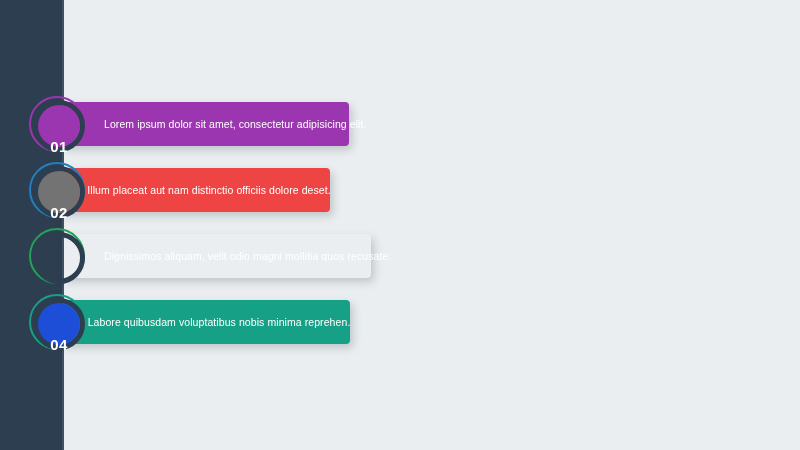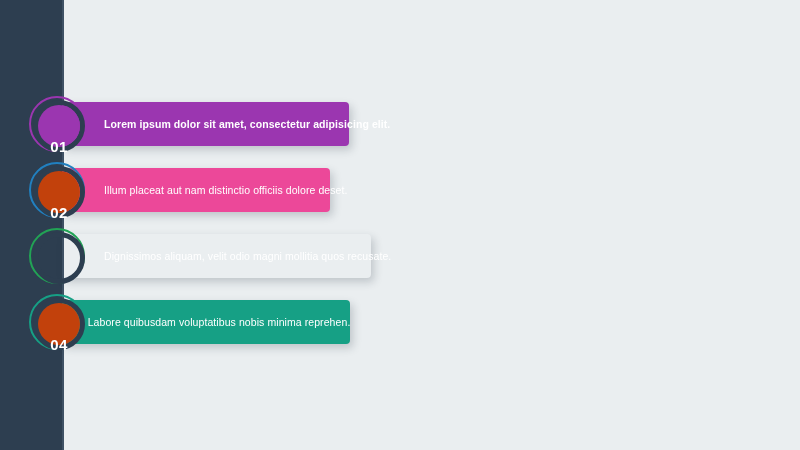--- a/index.html
+++ b/index.html
@@ -133,58 +133,58 @@
 <body>
 
 <div id="slide" style="background: rgb(234, 238, 240);">
 
   <div id="sidebar" style="background: rgb(45, 62, 80);"></div>
   <div id="sidebar-edge" style="background: rgb(63, 81, 100);"></div>
 
   <div id="list">
 
     <div class="row">
-      <div class="bar" style="background: rgb(155, 54, 176); width: 287px; font-weight: bold;">
+      <div class="bar" style="background: rgb(155, 54, 176); width: 287px;">
         <span class="bar-text">Lorem ipsum dolor sit amet, consectetur adipisicing elit.</span>
       </div>
       <div class="badge" style="border: 2px solid rgb(155, 54, 176);">
         <div class="badge-ring" style="border-color: rgb(45, 62, 80);"></div>
         <div class="badge-disc" style="background: rgb(155, 54, 176);">
           <span class="badge-num">01</span>
         </div>
       </div>
     </div>
 
     <div class="row">
-      <div class="bar" style="background: #ec4899; width: 268px;">
+      <div class="bar" style="background: #ef4444; width: 268px; justify-content: center;">
         <span class="bar-text">Illum placeat aut nam distinctio officiis dolore deset.</span>
       </div>
       <div class="badge" style="border: 2px solid rgb(33, 128, 192);">
         <div class="badge-ring" style="border-color: rgb(45, 62, 80);"></div>
-        <div class="badge-disc" style="background: #c2410c;">
+        <div class="badge-disc" style="background: #737373;">
           <span class="badge-num">02</span>
         </div>
       </div>
     </div>
 
     <div class="row">
       <div class="bar" style="width: 309px;">
         <span class="bar-text">Dignissimos aliquam, velit odio magni mollitia quos recusate.</span>
       </div>
       <div class="badge" style="border: 2px solid rgb(34, 163, 85);">
         <div class="badge-ring" style="border-color: rgb(45, 62, 80);"></div>
       </div>
     </div>
 
     <div class="row">
       <div class="bar" style="background: rgb(22, 160, 133); width: 288px; justify-content: center;">
         <span class="bar-text">Labore quibusdam voluptatibus nobis minima reprehen.</span>
       </div>
       <div class="badge" style="border: 2px solid rgb(22, 160, 133);">
         <div class="badge-ring" style="border-color: rgb(45, 62, 80);"></div>
-        <div class="badge-disc" style="background: #c2410c; justify-content: center;">
+        <div class="badge-disc" style="background: #1d4ed8; justify-content: center;">
           <span class="badge-num">04</span>
         </div>
       </div>
     </div>
 
   </div>
 </div>
 
 </body></html>

